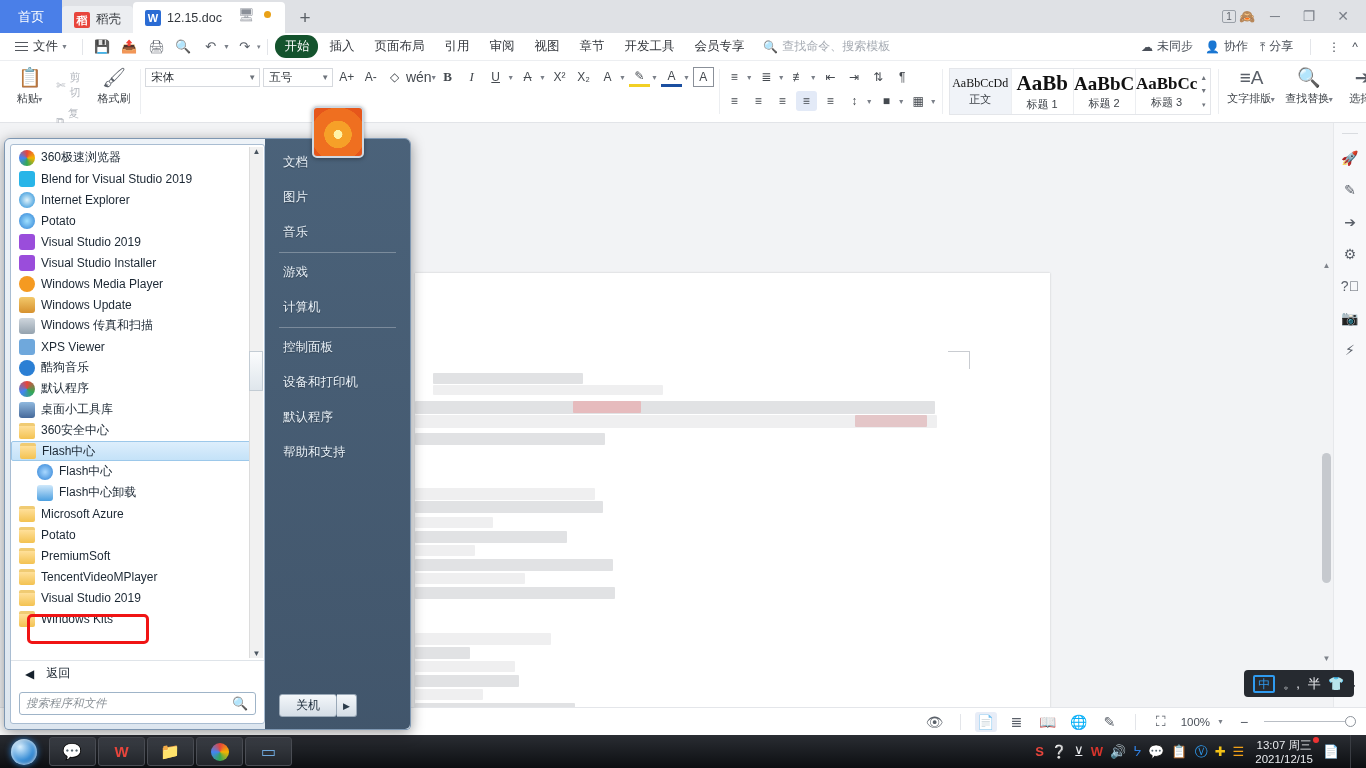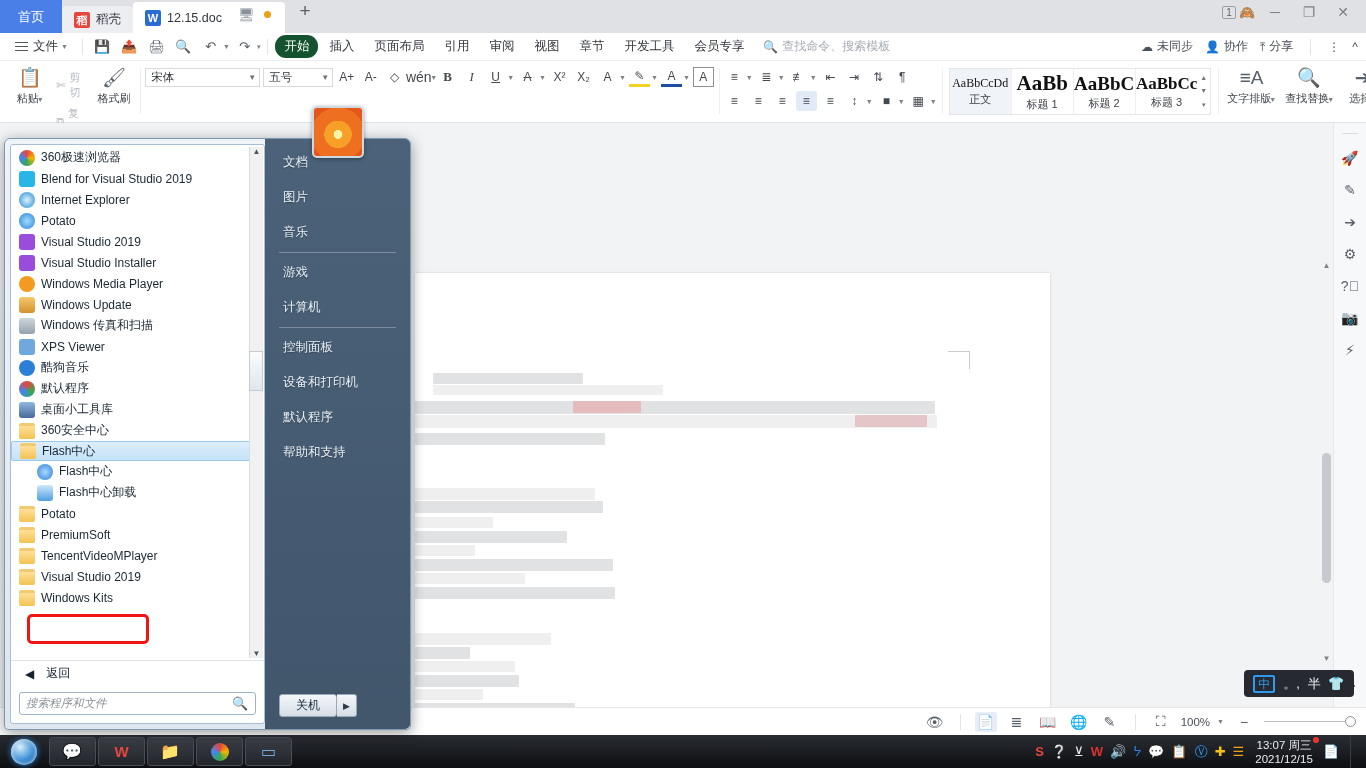--- a/index.html
+++ b/index.html
@@ -9,21 +9,21 @@
     font-size: 12px;
     color: #333;
     background: #f2f3f5;
     position: relative;
   }
 
   
   .wps-window { position:absolute; inset:0 0 33px 0; background:#f5f6f8; display:flex; flex-direction:column; }
 
   
-  .tabbar { height:33px; background:#dfe1e5; display:flex; align-items:flex-start; position:relative; }
+  .tabbar { height:33px; background:#dfe1e5; display:flex; align-items:flex-end; position:relative; }
   .tab-home { width:62px; height:33px; background:#4a7fe8; color:#fff; display:flex; align-items:center; justify-content:center; font-size:13px; }
   .tab { height:27px; margin-top:6px; display:flex; align-items:center; padding:0 12px; font-size:12.5px; border-radius:4px 4px 0 0; gap:6px; color:#33373d;}
   .tab.inactive { background:#eceef1; }
   .tab.active { background:#fff; height:31px; margin-top:2px; padding-right:6px; }
   .tab .ico { width:16px; height:16px; border-radius:2px; display:inline-block; flex:0 0 auto; }
   .ico-docer { background:#e8453c; color:#fff; font-size:11px; line-height:16px; text-align:center; font-weight:bold; border-radius:50%;}
   .ico-w { background:#2b6cd4; color:#fff; font-size:11px; line-height:16px; text-align:center; font-weight:bold;}
   .tabbar .tab-extras { display:flex; align-items:center; gap:10px; padding:0 8px 6px 10px;}
   .mini-ico { color:#8b9099; font-size:13px; }
   .dot-orange { width:7px; height:7px; border-radius:50%; background:#e9a117; display:inline-block;}
@@ -497,20 +497,24 @@
       <div class="pitem sub">
           <span class="pico" style="background:radial-gradient(#a9d8ff,#2b7fd4);border-radius:50%"></span>
           <span>Flash中心</span>
         </div>
       <div class="pitem sub">
           <span class="pico" style="background:linear-gradient(#cfe8fb,#4b9fe0)"></span>
           <span>Flash中心卸载</span>
         </div>
       <div class="pitem">
           <span class="pico folder"></span>
+          <span>Microsoft Azure</span>
+        </div>
+      <div class="pitem">
+          <span class="pico folder"></span>
           <span>Potato</span>
         </div>
       <div class="pitem">
           <span class="pico folder"></span>
           <span>PremiumSoft</span>
         </div>
       <div class="pitem">
           <span class="pico folder"></span>
           <span>TencentVideoMPlayer</span>
         </div>

